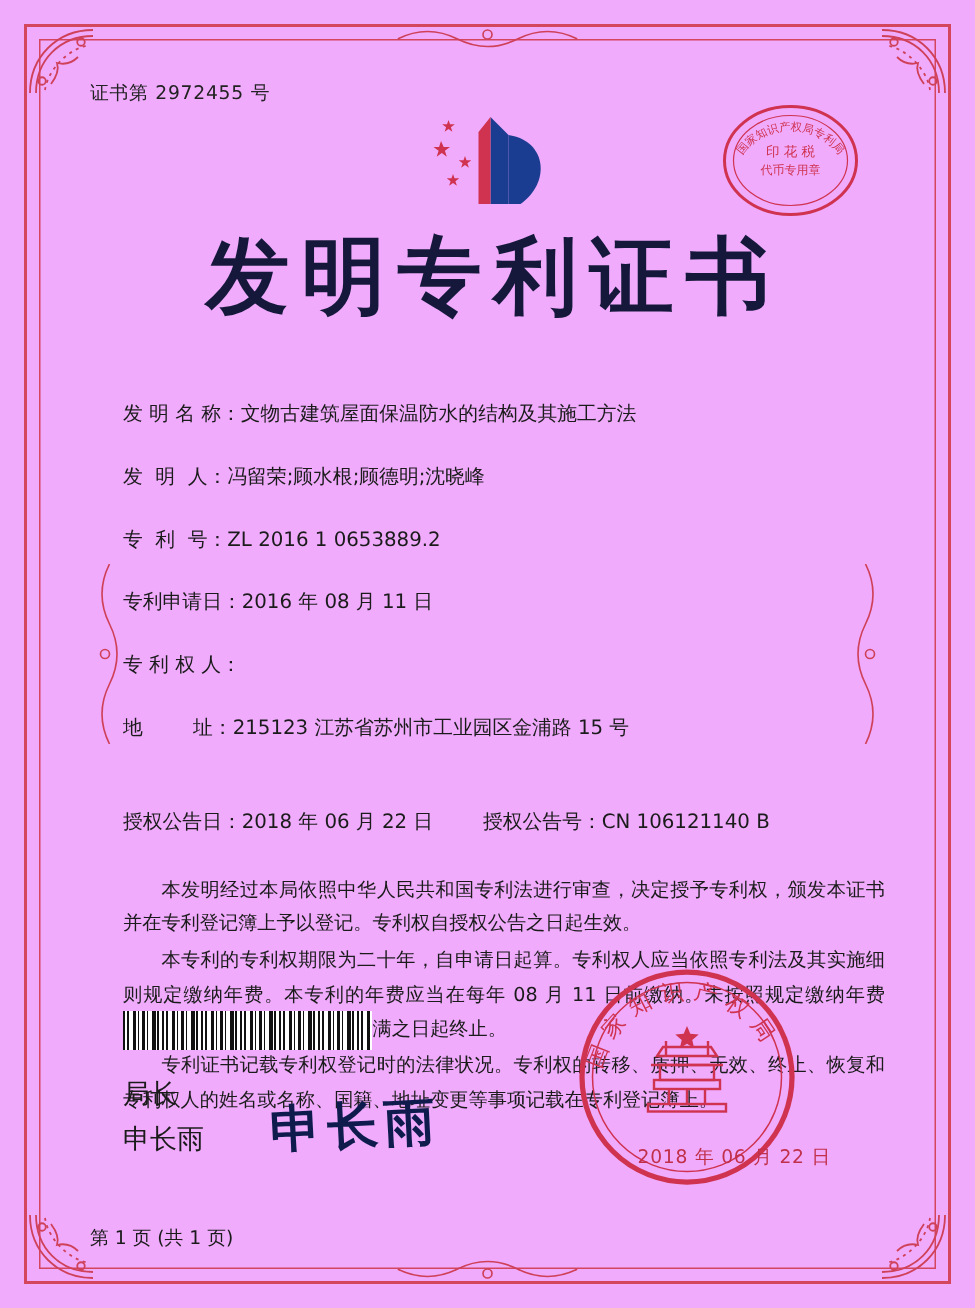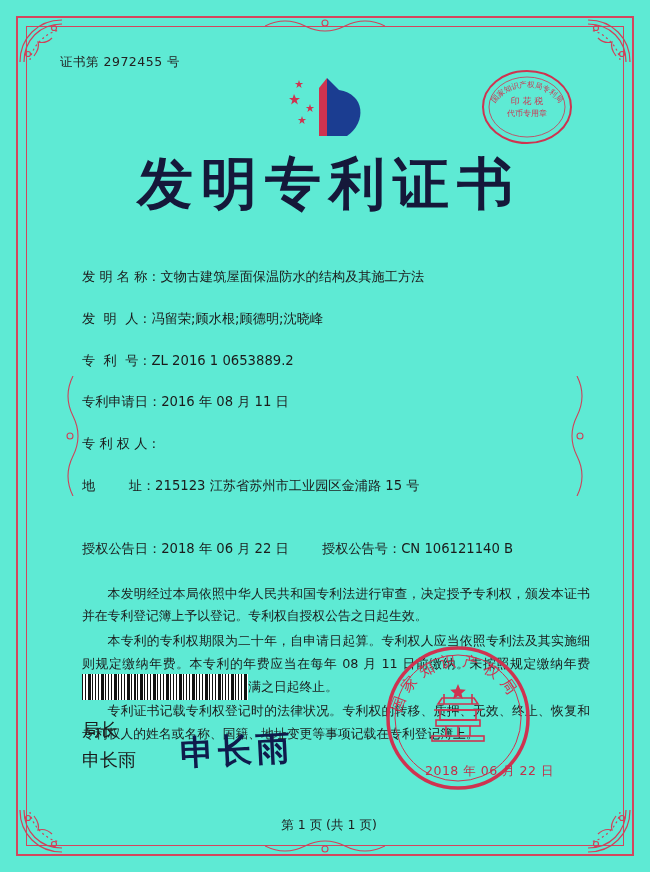--- a/index.html
+++ b/index.html
@@ -13,21 +13,21 @@
     font-family: "DejaVu Sans", "Liberation Sans", sans-serif;
     color: #1a1a1a;
     position: relative;
     overflow: hidden;
   }
 
   
   .page {
     position: absolute;
     inset: 0;
-    background: #5eead4;
+    background: #f0abfc;
   }
   .border-outer {
     position: absolute;
     left: 16px; top: 16px; right: 16px; bottom: 16px;
     border: 2px solid #d4455e;
     box-sizing: border-box;
   }
   .border-inner {
     position: absolute;
     left: 26px; top: 26px; right: 26px; bottom: 26px;
@@ -193,21 +193,20 @@
     width: 98px;
     height: 82px;
   }
   .seal-small svg { display:block; }
 
   .footer {
     position: absolute;
     left: 0;
     right: 0;
     bottom: -6px;
-    text-align: center;
     font-size: 12.5px;
     color: #1b1b1b;
   }
 </style>
 </head>
 <body>
 
 <div class="page">
 
   <div class="border-outer"></div>

